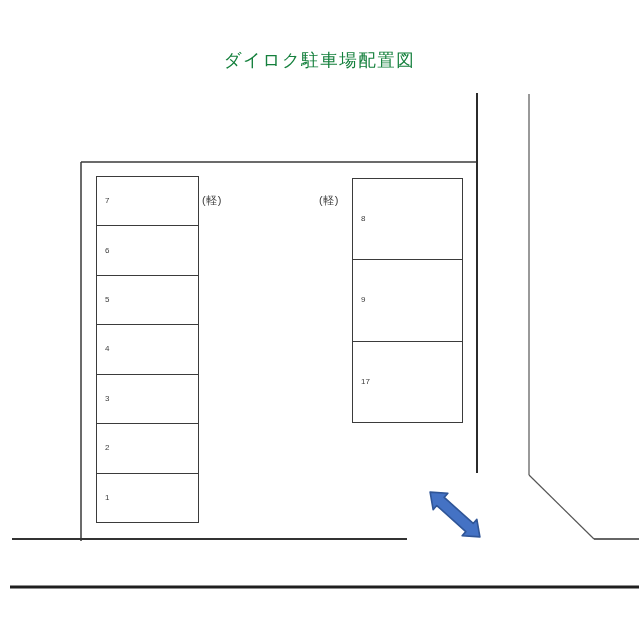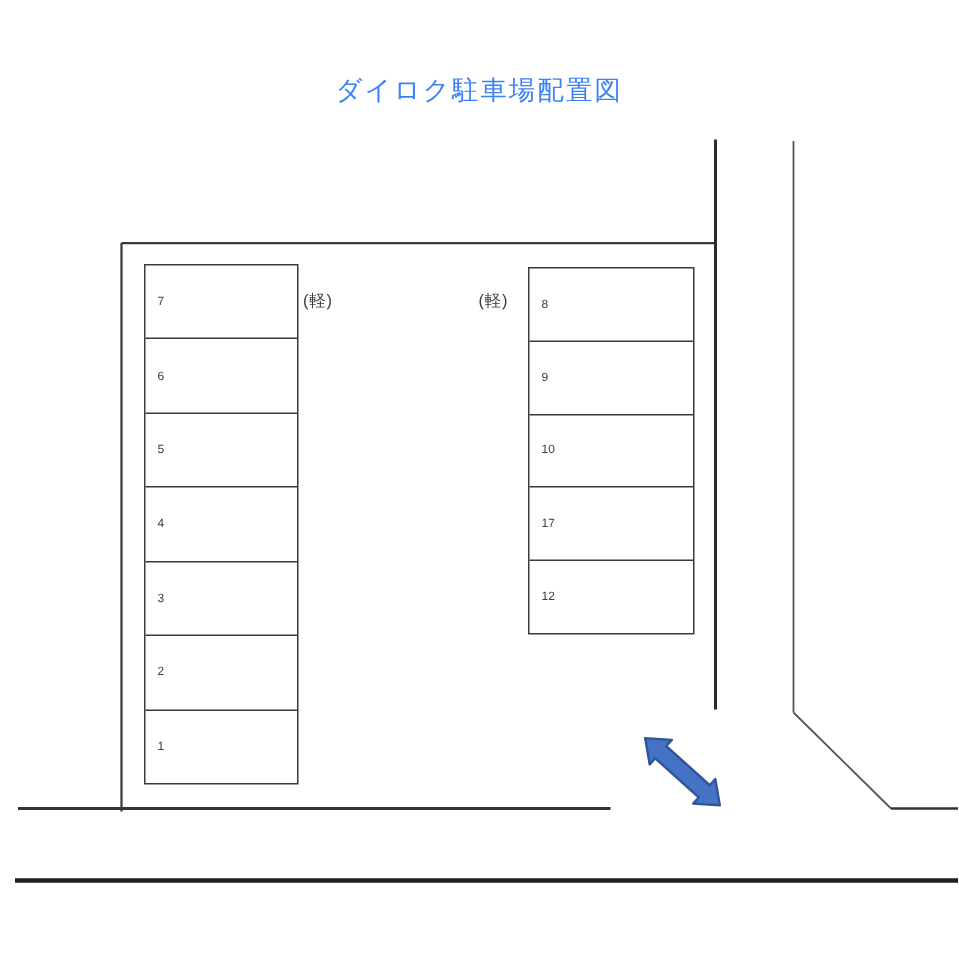--- a/index.html
+++ b/index.html
@@ -7,21 +7,21 @@
     position:relative;
     width:639px; height:640px;
     background:#ffffff;
     overflow:hidden;
     font-family:"Liberation Sans","DejaVu Sans",sans-serif;
   }
   .page-title {
     position:absolute; top:48px; left:0; width:100%;
     text-align:center;
     font-size:17.5px; font-weight:500; letter-spacing:1.5px;
-    color:#3b82f6;
+    color:#15803d;
   }
   svg.lines { position:absolute; top:0; left:0; pointer-events:none; }
   .stall-column {
     position:absolute;
     display:flex; flex-direction:column;
     border:1.5px solid #3b3b3b;
     background:#ffffff;
     box-sizing:border-box;
   }
   #left-column  { left:96px;  top:176px; width:103px; height:347px; }
@@ -95,26 +95,20 @@
   </div>
 
   <div class="stall-column" id="right-column">
     <div class="stall">
       <span class="stall-number">8</span>
     </div>
     <div class="stall">
       <span class="stall-number">9</span>
     </div>
     <div class="stall">
-      <span class="stall-number">10</span>
-    </div>
-    <div class="stall">
       <span class="stall-number">17</span>
-    </div>
-    <div class="stall">
-      <span class="stall-number">12</span>
     </div>
   </div>
 
   <span class="kei-label" id="kei-left">(軽)</span>
   <span class="kei-label" id="kei-right">(軽)</span>
 
 </div>
 
 </body></html>

